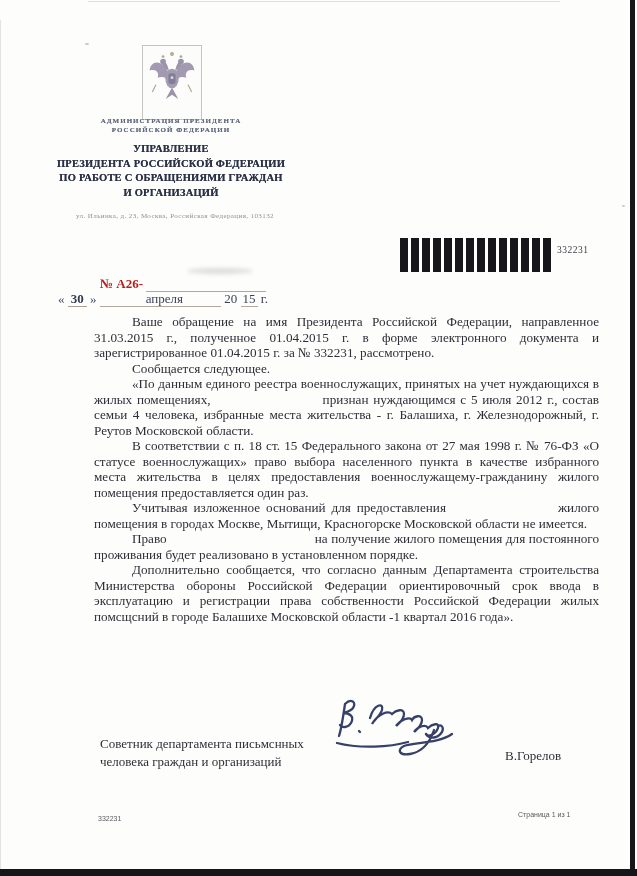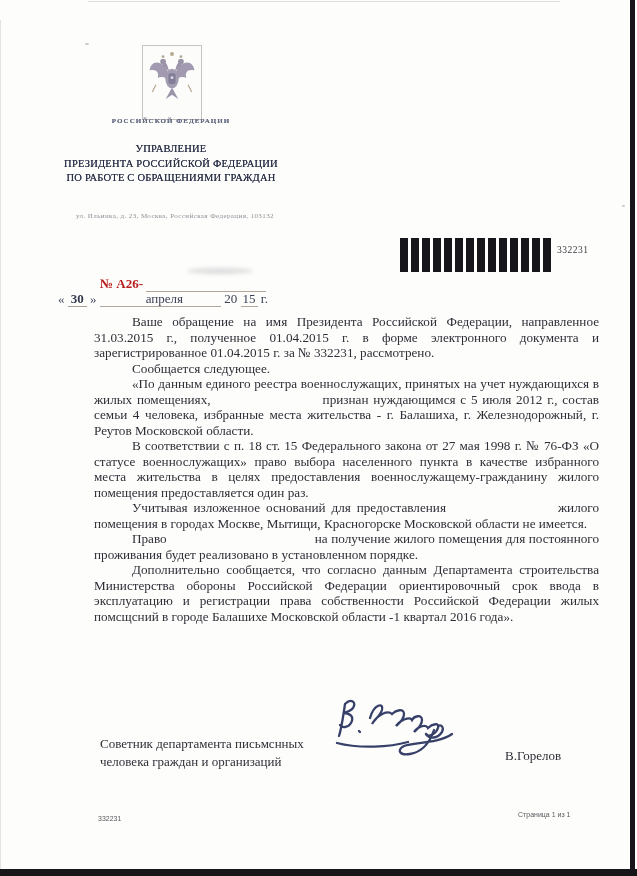--- a/index.html
+++ b/index.html
@@ -17,21 +17,21 @@
   .speck{position:absolute;background:#9a9aa0;opacity:.55;border-radius:50%;}
 
   
   .emblem-box{position:absolute;left:142px;top:45px;width:58px;height:73px;border:1px solid #c6c4be;background:#fcfcfa;display:flex;align-items:center;justify-content:center;}
 
   
   .org-small{position:absolute;left:46px;top:117px;width:250px;text-align:center;
     font-size:7px;font-weight:bold;letter-spacing:1px;color:#636a80;line-height:9px;
     text-shadow:0 0 .6px #8a8fa3;}
   .dept{position:absolute;left:36px;top:142px;width:270px;text-align:center;
-    font-size:10.5px;font-weight:normal;color:#2b3147;line-height:14.5px;letter-spacing:.2px;
+    font-size:10.5px;font-weight:bold;color:#2b3147;line-height:14.5px;letter-spacing:.2px;
     text-shadow:0 0 .4px #3a4158;}
   .address{position:absolute;left:30px;top:212px;width:290px;text-align:center;
     font-size:7px;color:#90909a;letter-spacing:.4px;}
 
   
   .date-line{position:absolute;left:58px;top:247px;font-size:13px;color:#3c4157;white-space:nowrap;margin-top:44px;}
   .date-line .day{font-weight:bold;color:#33384c;border-bottom:1px solid #ab9e92;padding:0 3px;}
   .uline{display:inline-block;height:13px;border-bottom:1px solid #b3a69a;vertical-align:bottom;}
   .u38{width:38px;} .u30{width:30px;}
   .month{border-bottom:1px solid #b3a69a;padding:0 8px;}
@@ -96,26 +96,28 @@
         <ellipse cx="30" cy="33" rx="7.5" ry="11" fill="#958da6"></ellipse>
         <path d="M30 43 L23 56 L30 51 L37 56 Z" fill="#8a829c"></path>
         <rect x="26" y="27" width="8" height="12" rx="2.5" fill="#6e6786"></rect>
         <circle cx="30" cy="32" r="1.6" fill="#d9d4e2"></circle>
         <path d="M12 40 L8 48 M48 40 L52 48" stroke="#a99b7e" stroke-width="1.4"></path>
       </g>
     </svg>
   </div>
 
   <div class="org-small">
+    <div>АДМИНИСТРАЦИЯ ПРЕЗИДЕНТА</div>
     <div>РОССИЙСКОЙ ФЕДЕРАЦИИ</div>
   </div>
   <div class="dept">
     <div>УПРАВЛЕНИЕ</div>
     <div>ПРЕЗИДЕНТА РОССИЙСКОЙ ФЕДЕРАЦИИ</div>
     <div>ПО РАБОТЕ С ОБРАЩЕНИЯМИ ГРАЖДАН</div>
+    <div>И ОРГАНИЗАЦИЙ</div>
   </div>
   <div class="address">ул. Ильинка, д. 23, Москва, Российская Федерация, 103132</div>
 
   <div class="date-line">
     <span>«</span>
     <span class="day">30</span>
     <span>»</span>
     <span class="uline u38"></span><span class="month">апреля</span><span class="uline u30"></span>
     <span>20</span>
     <span class="yy">15</span>

